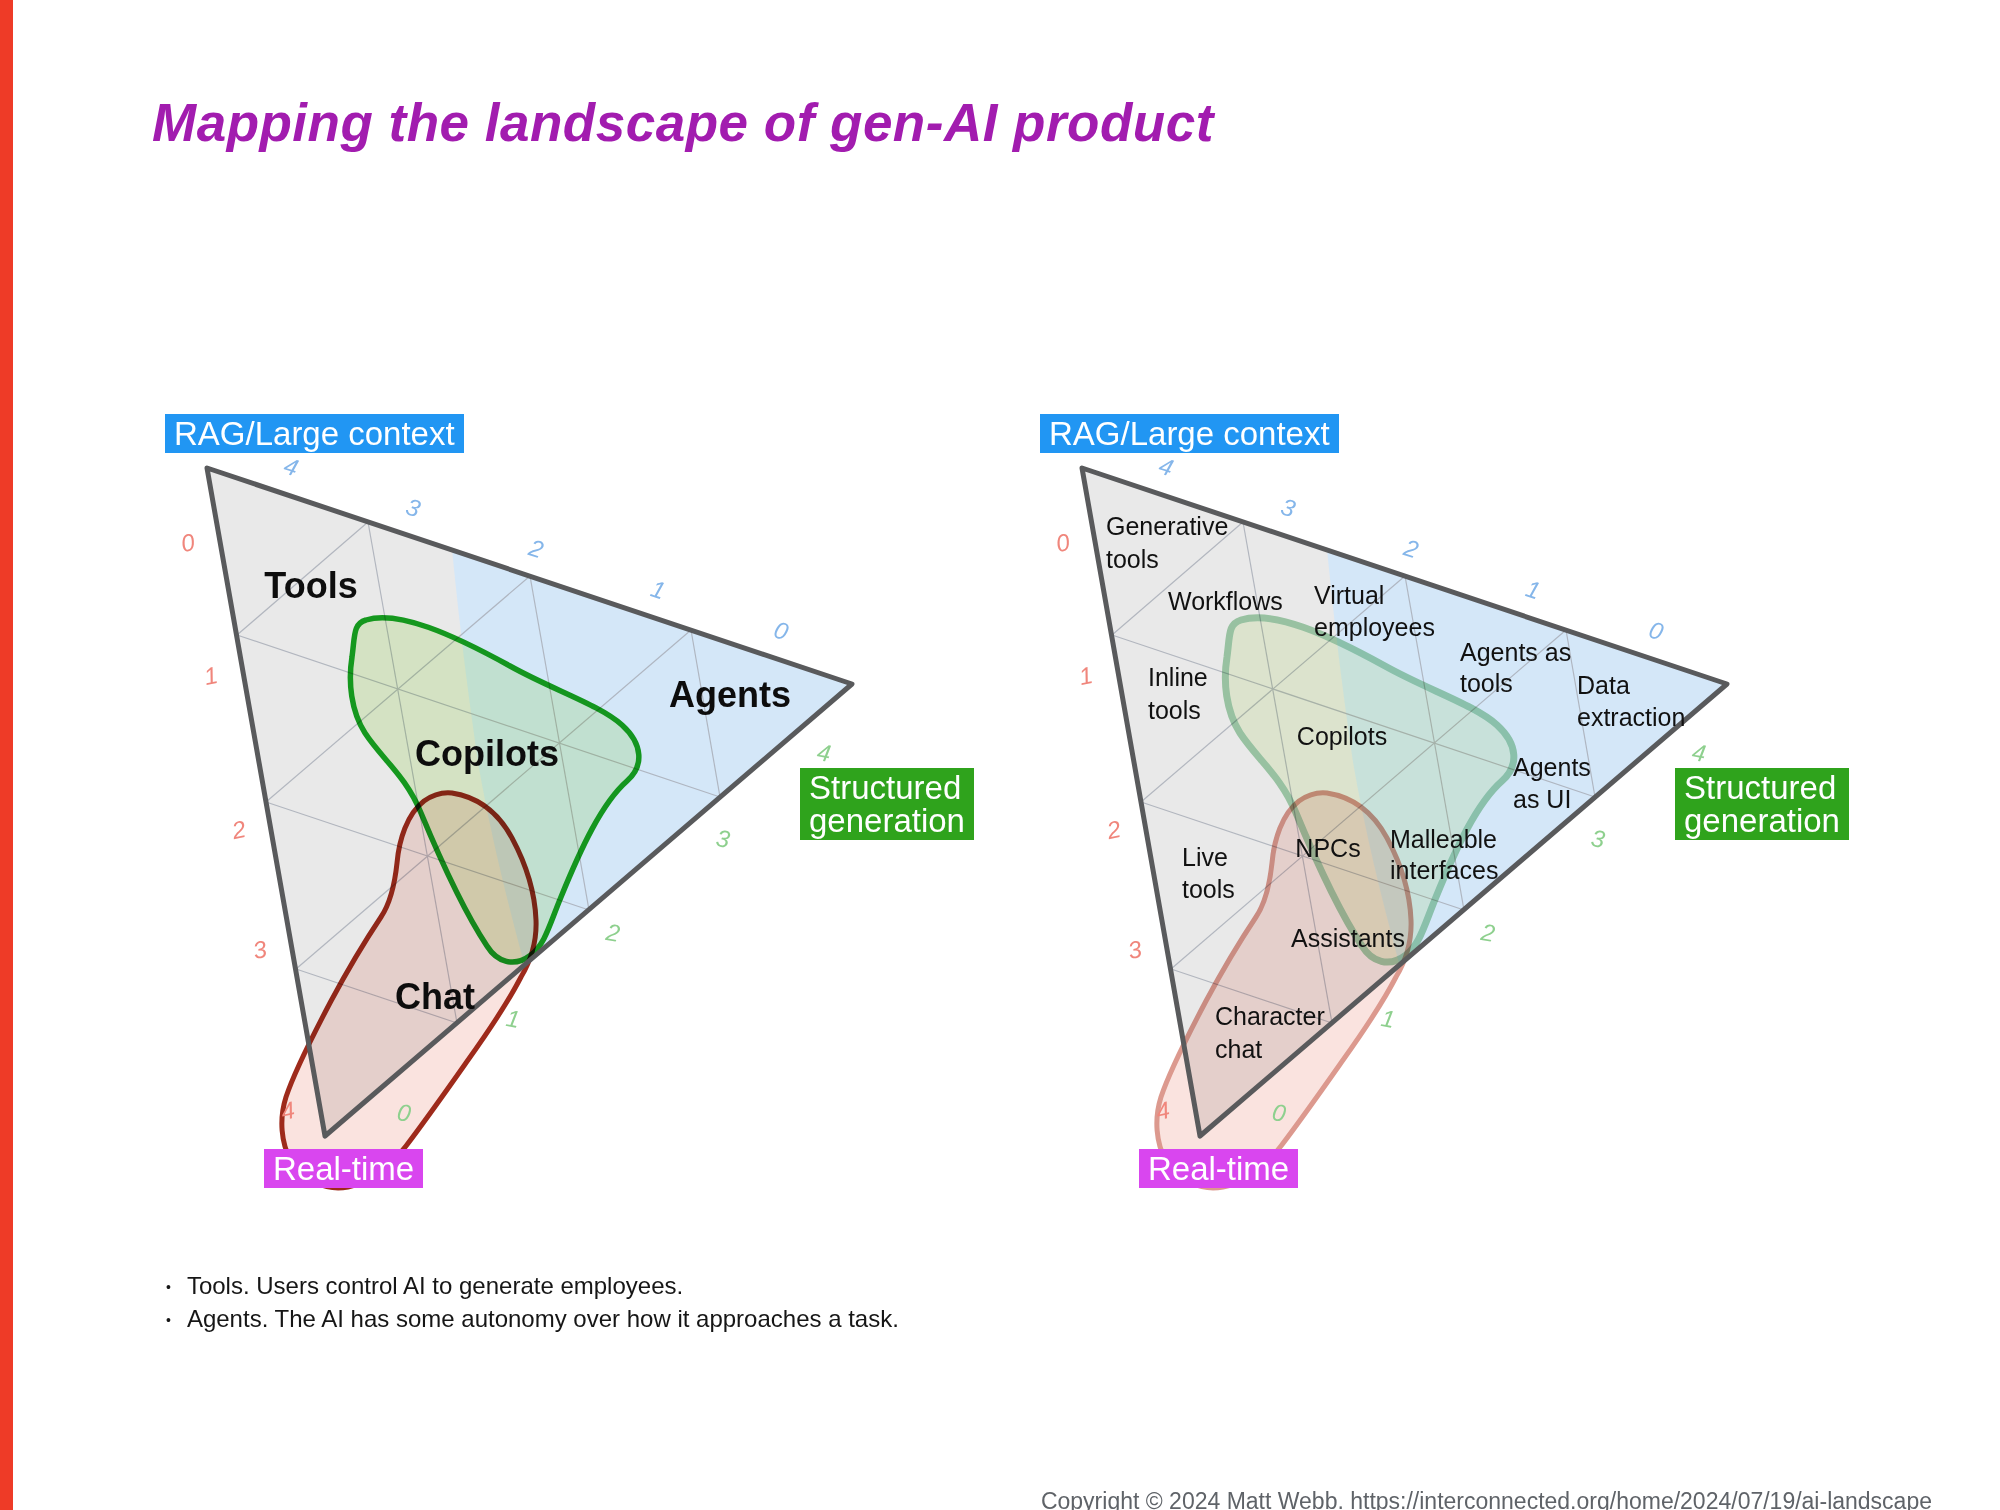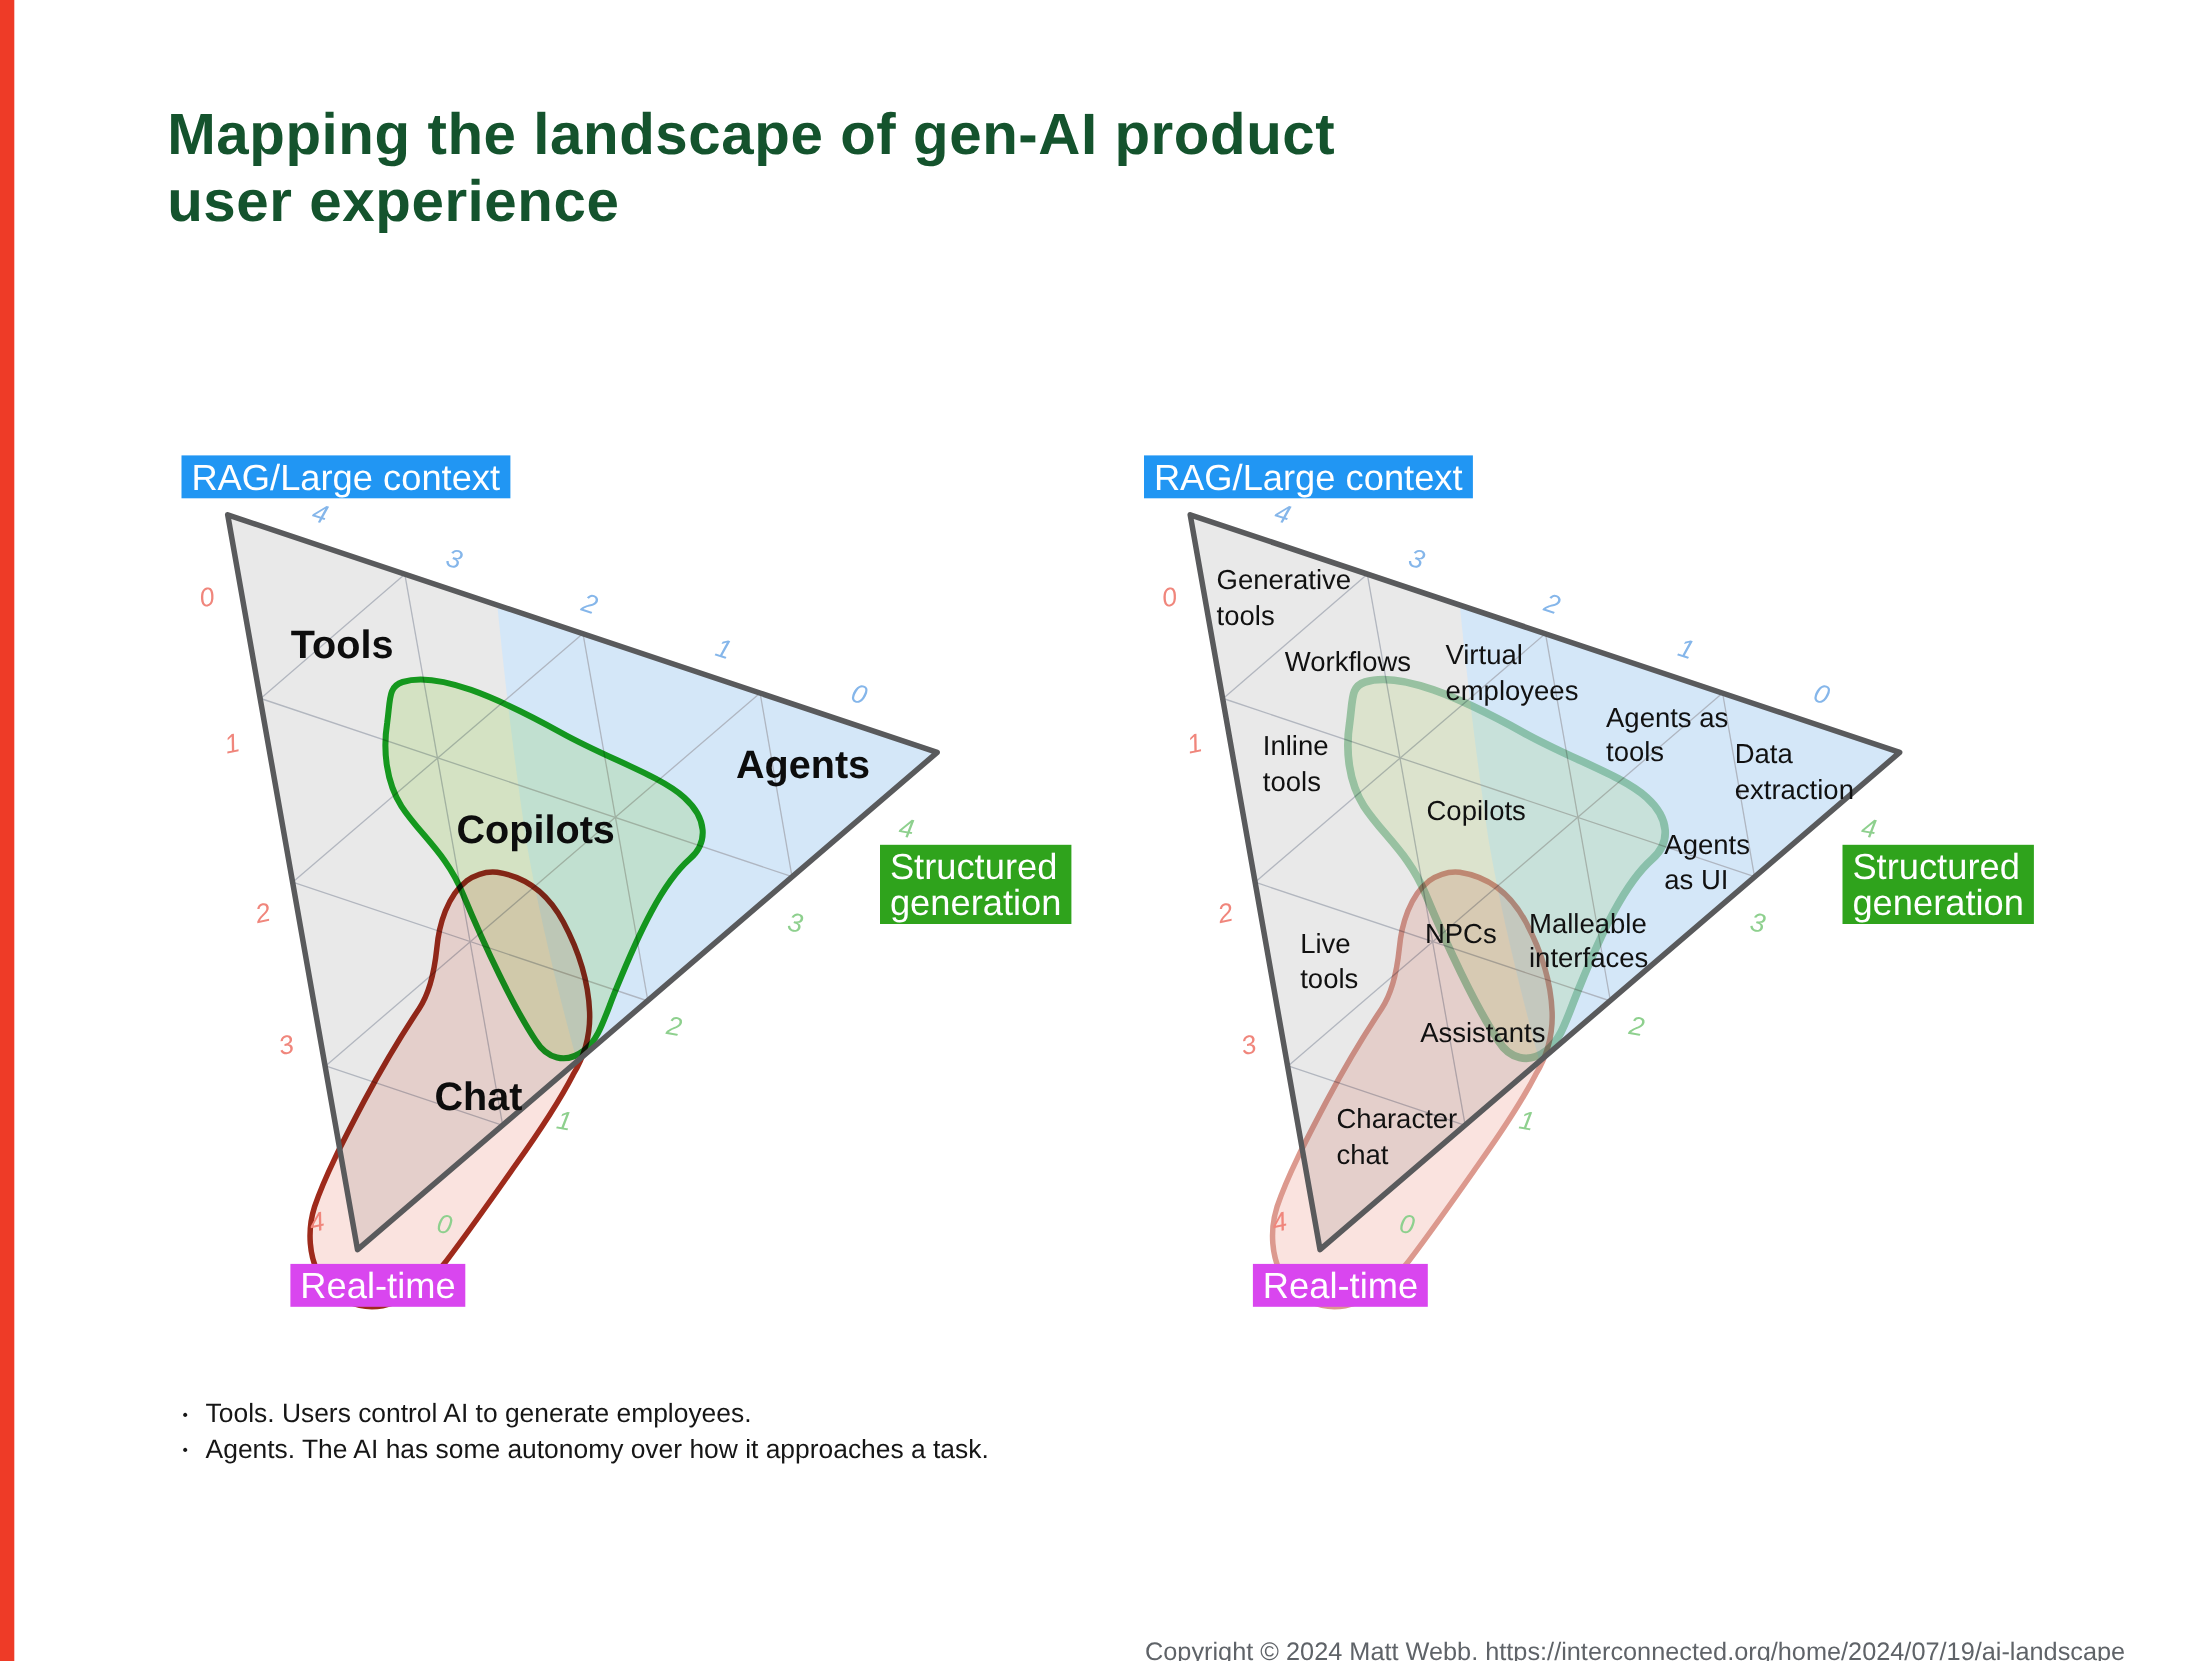--- a/index.html
+++ b/index.html
@@ -5,21 +5,21 @@
   html,body{margin:0;padding:0;}
   body{
     width:2000px;height:1510px;position:relative;background:#ffffff;
     font-family:"Liberation Sans", sans-serif;overflow:hidden;
   }
   .edge-strip{
     position:absolute;left:0;top:0;width:13px;height:1510px;background:#ee3b27;
   }
   .page-title{
     position:absolute;left:152px;top:92px;width:1400px;
-    font-size:53px;font-weight:700;color:#14532d;line-height:61px;letter-spacing:.5px;
+    font-size:53px;font-weight:700;color:#a21caf;line-height:61px;letter-spacing:.5px;font-style:italic;
   }
   .diagram-svg{position:absolute;width:860px;height:800px;}
   #svg-left{left:120px;top:400px;}
   #svg-right{left:995px;top:400px;}
   .badge{
     position:absolute;color:#ffffff;font-size:33px;line-height:33px;
     padding:3px 9px;white-space:nowrap;
   }
   .badge-blue{background:#2196f3;}
   .badge-green{background:#2fa31c;}
@@ -52,21 +52,20 @@
   .red-blob-left{fill:#f9dcd7;fill-opacity:.8;stroke:#9e2a1b;stroke-width:5;}
   .red-blob-right{fill:#f9dcd7;fill-opacity:.8;stroke:#dc998e;stroke-width:5;}
 </style>
 </head>
 <body>
 
 <div class="edge-strip"></div>
 
 <div class="page-title">
   <div>Mapping the landscape of gen-AI product</div>
-  <div>user experience</div>
 </div>
 
 <svg id="svg-left" class="diagram-svg" viewBox="120 400 860 800">
   <g>
     <path class="fill-gray" d="M 207 468 L 852 684 L 325 1136 Z"></path>
     <path class="fill-blue" d="M 452 549 C 461 640 469 700 478 762 C 490 832 507 900 524 963 L 852 684 Z"></path>
   </g>
   <g class="grid">
     <path d="M 368 522 L 237 635"></path>
       <path d="M 530 576 L 266 802"></path>

